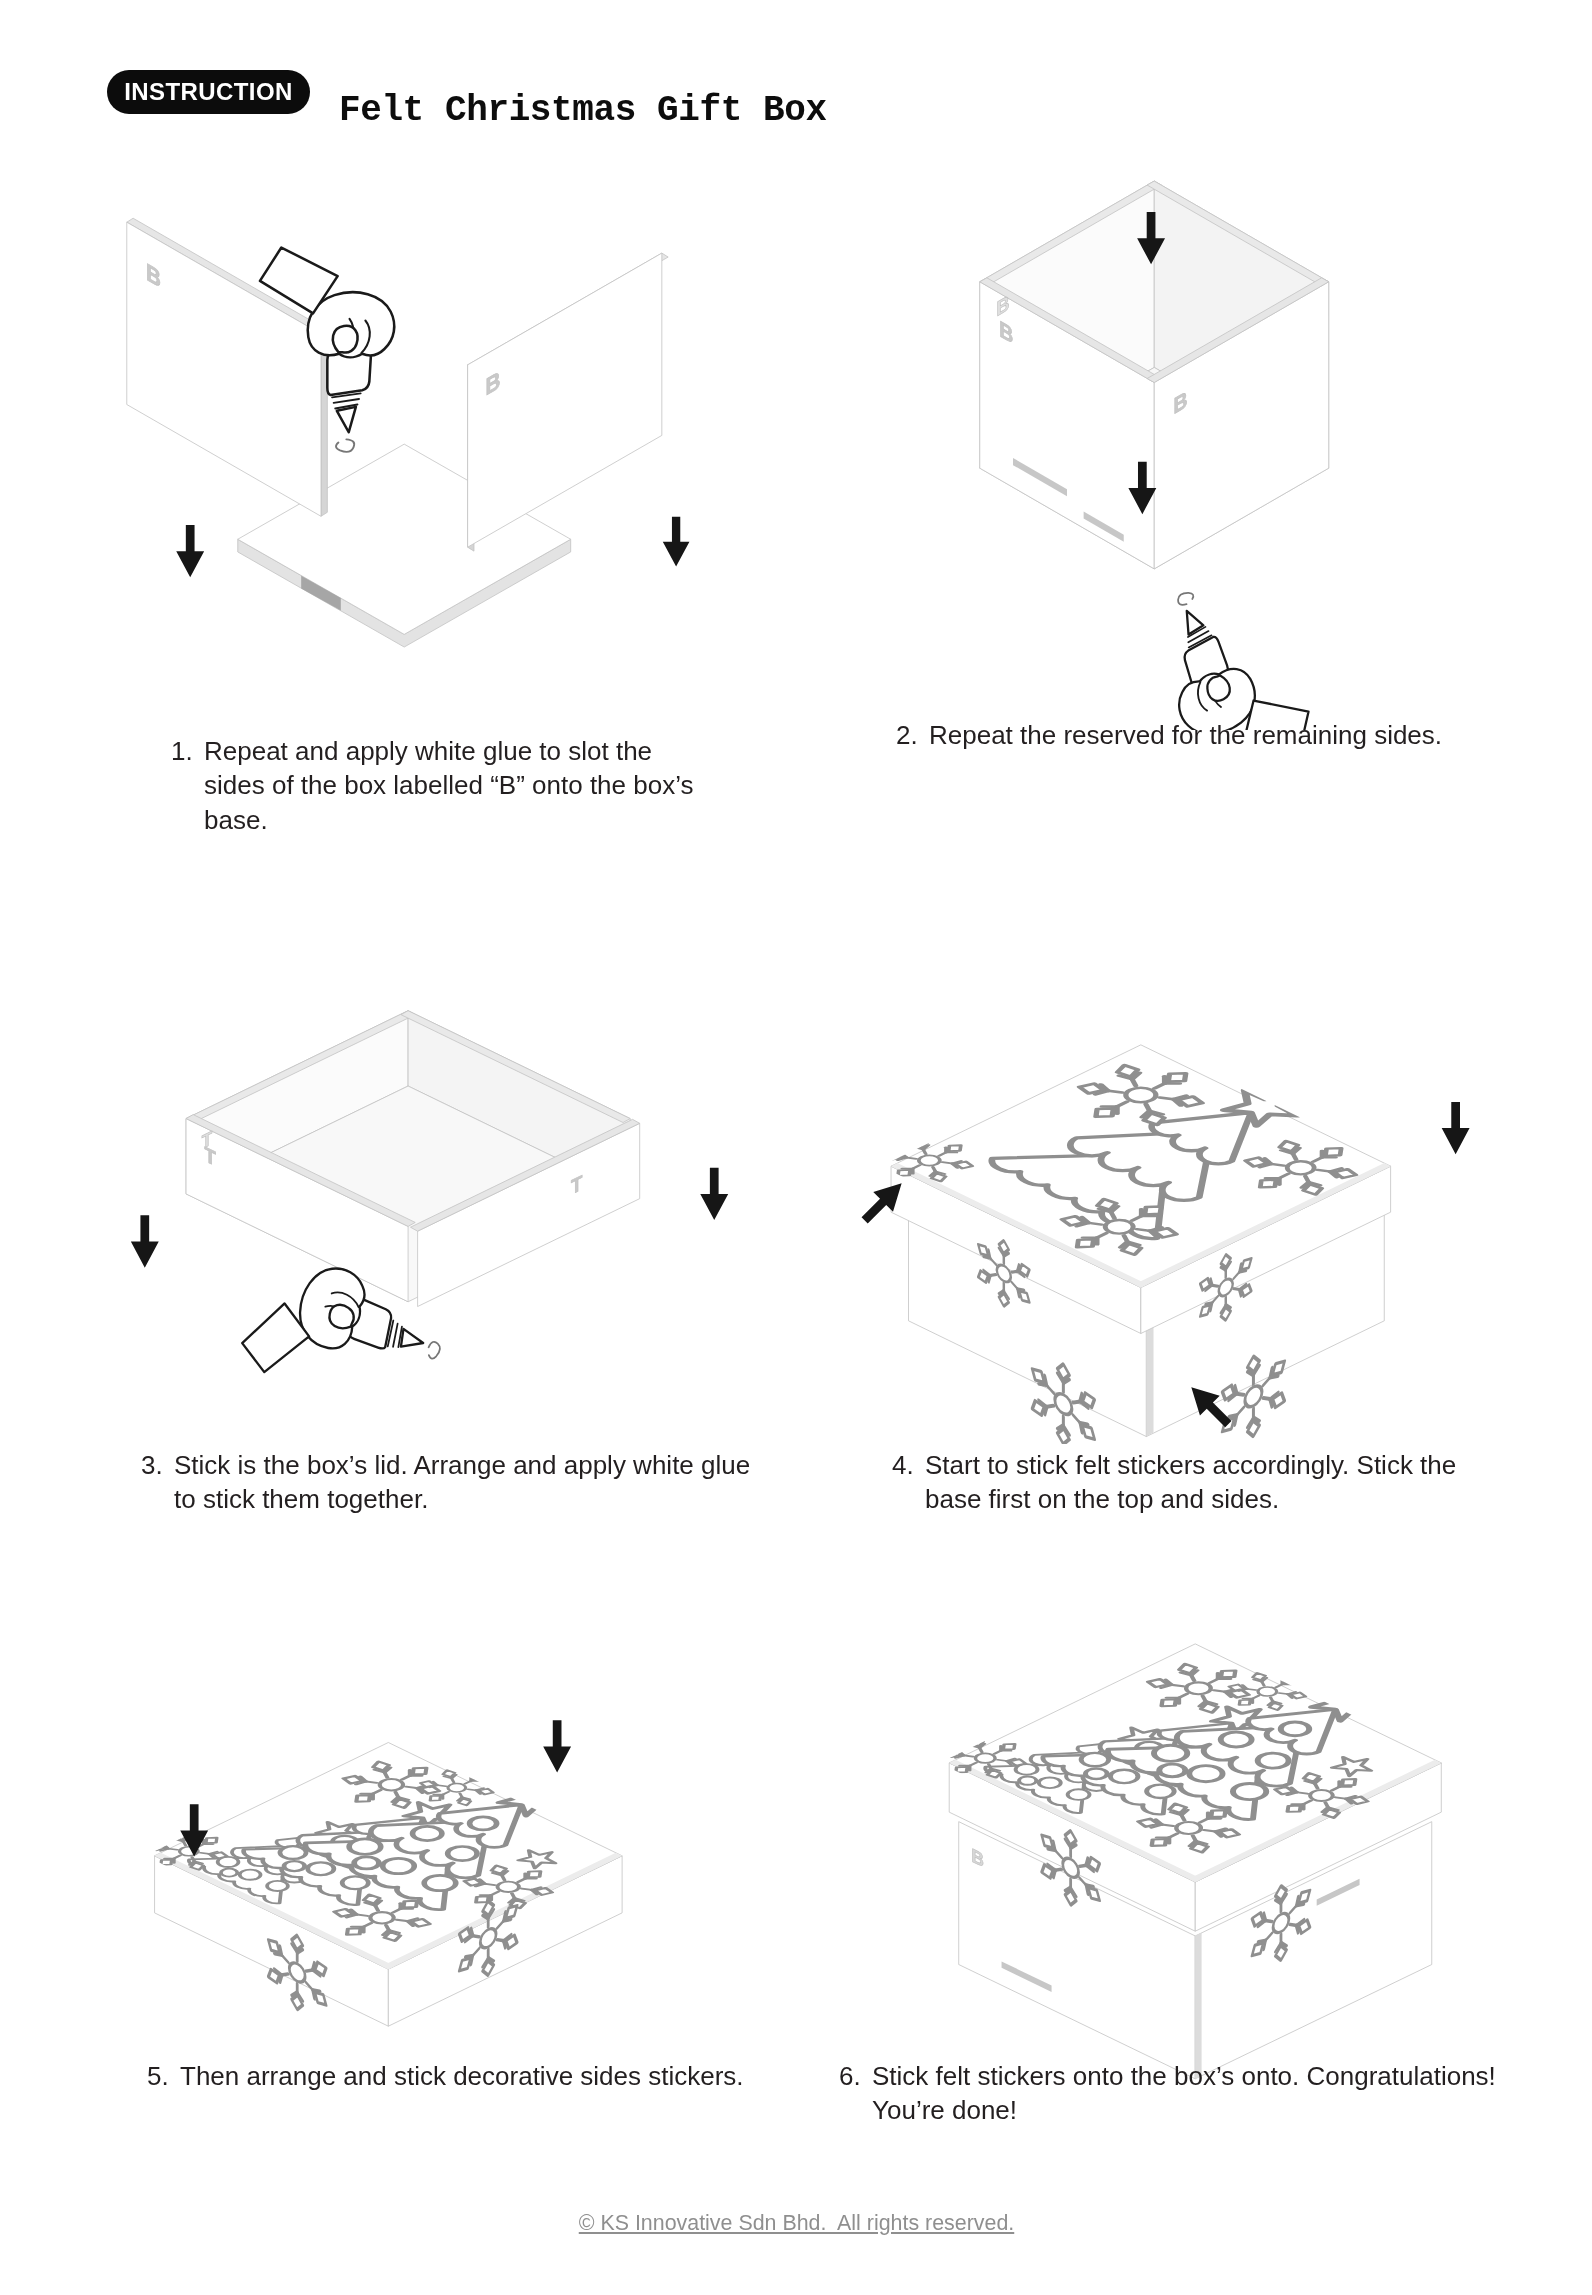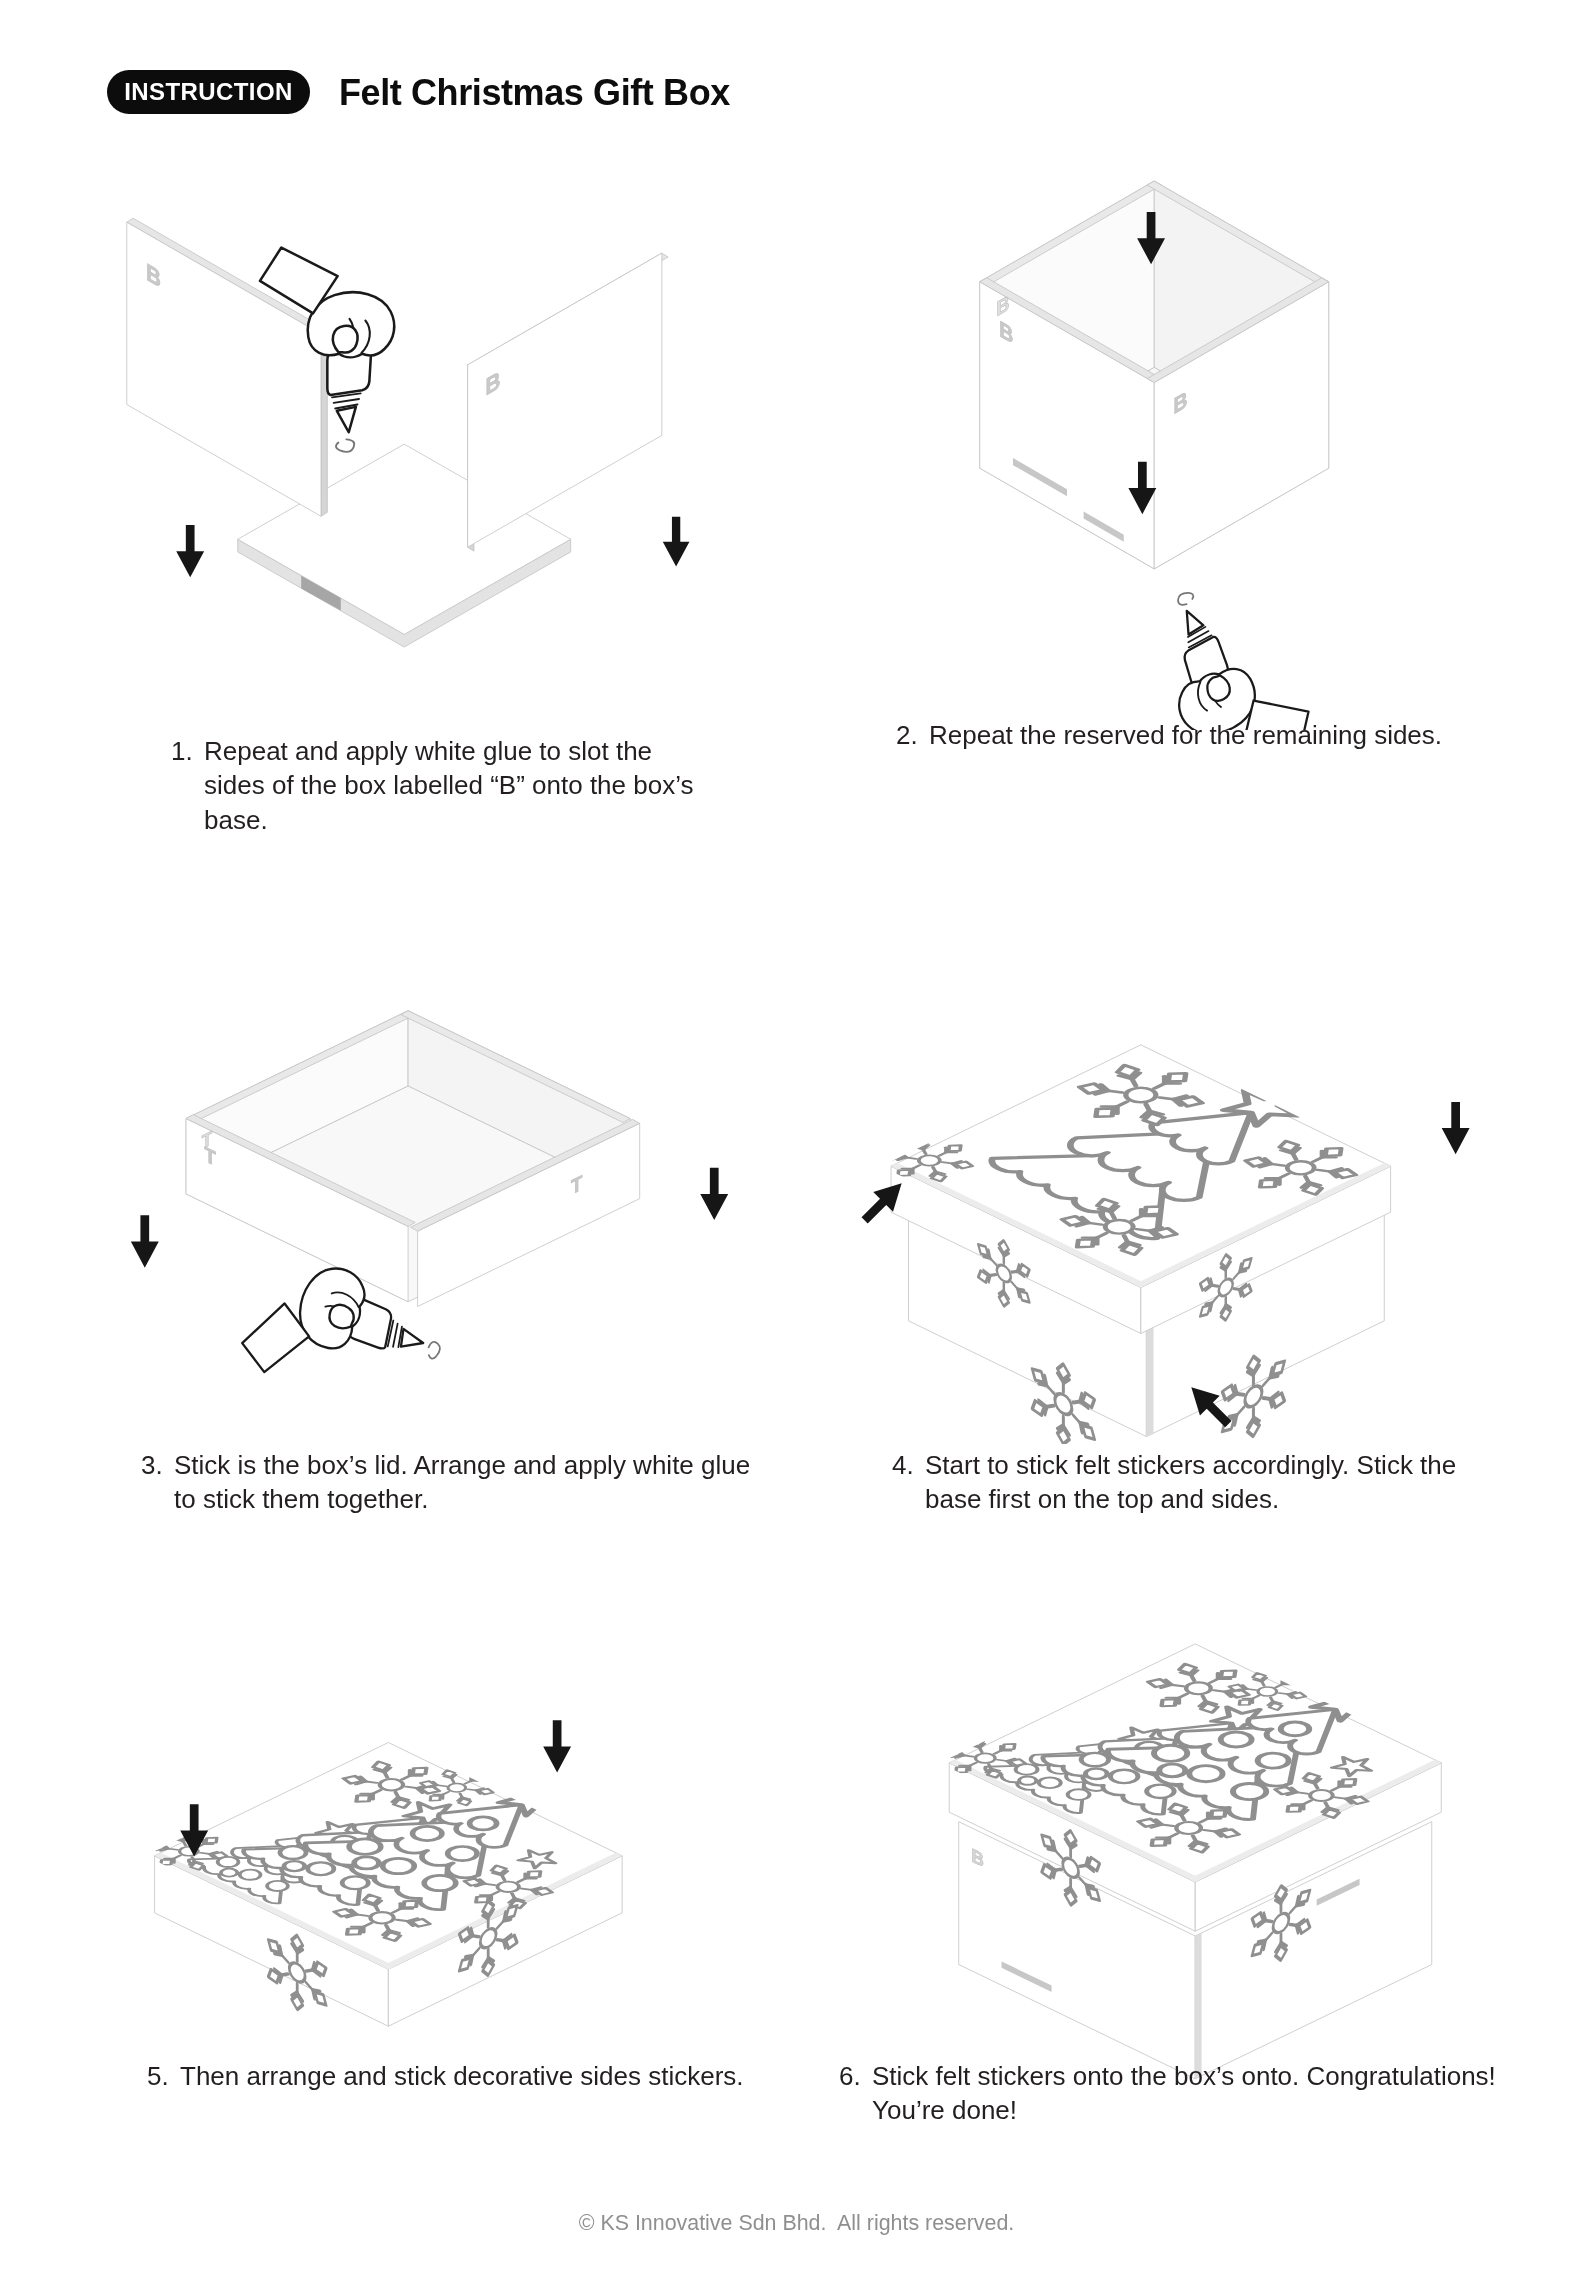--- a/index.html
+++ b/index.html
@@ -1,34 +1,34 @@
 <!DOCTYPE html>
 <html style="font-size:12.7px"><head>
 <meta charset="utf-8">
 <style>
   html,body{margin:0;padding:0;background:#ffffff;}
   .page{position:relative;width:1593px;height:2295px;background:#fff;overflow:hidden;
         font-family:"Liberation Sans",sans-serif;color:#231f20;}
   .badge{position:absolute;left:107px;top:70px;width:203px;height:44px;background:#0c0c0c;
          border-radius:28.6px;display:flex;align-items:center;justify-content:center;}
   .badge span{color:#fff;font-size:24px;font-weight:bold;letter-spacing:0.4px;}
-  .doc-title{position:absolute;left:339px;top:72px;font-size:36px;font-weight:bold;
-             letter-spacing:-0.4px;color:#0d0d0d;}
+  .doc-title{position:absolute;left:339px;top:90px;font-size:36px;font-weight:bold;
+             letter-spacing:-0.4px;color:#0d0d0d;font-family:Liberation Mono, monospace;}
   .illus{position:absolute;}
   .caption{position:absolute;display:flex;font-size:26px;line-height:1.32;color:#231f20;}
   .cap-num{flex:0 0 33px;}
   .cap-text{flex:1 1 auto;}
   .c1{left:171px;top:734px;width:547px;}
   .c2{left:896px;top:718px;width:658px;}
   .c3{left:141px;top:1448px;width:635px;}
   .c4{left:892px;top:1448px;width:615px;}
   .c5{left:147px;top:2059px;width:635px;}
   .c6{left:839px;top:2059px;width:722px;}
   .footer{position:absolute;left:0;right:0;top:2211px;text-align:center;font-size:21.4px;
-          color:#8f8f8f;white-space:pre-wrap;}
+          color:#8f8f8f;white-space:pre-wrap;text-decoration:underline;}
   svg{display:block;}
   .panelLabel{font-family:"Liberation Sans",sans-serif;font-weight:bold;}
 </style>
 </head>
 <body>
 
 <div class="page">
 
   <svg width="0" height="0" style="position:absolute" aria-hidden="true">
     <defs>

